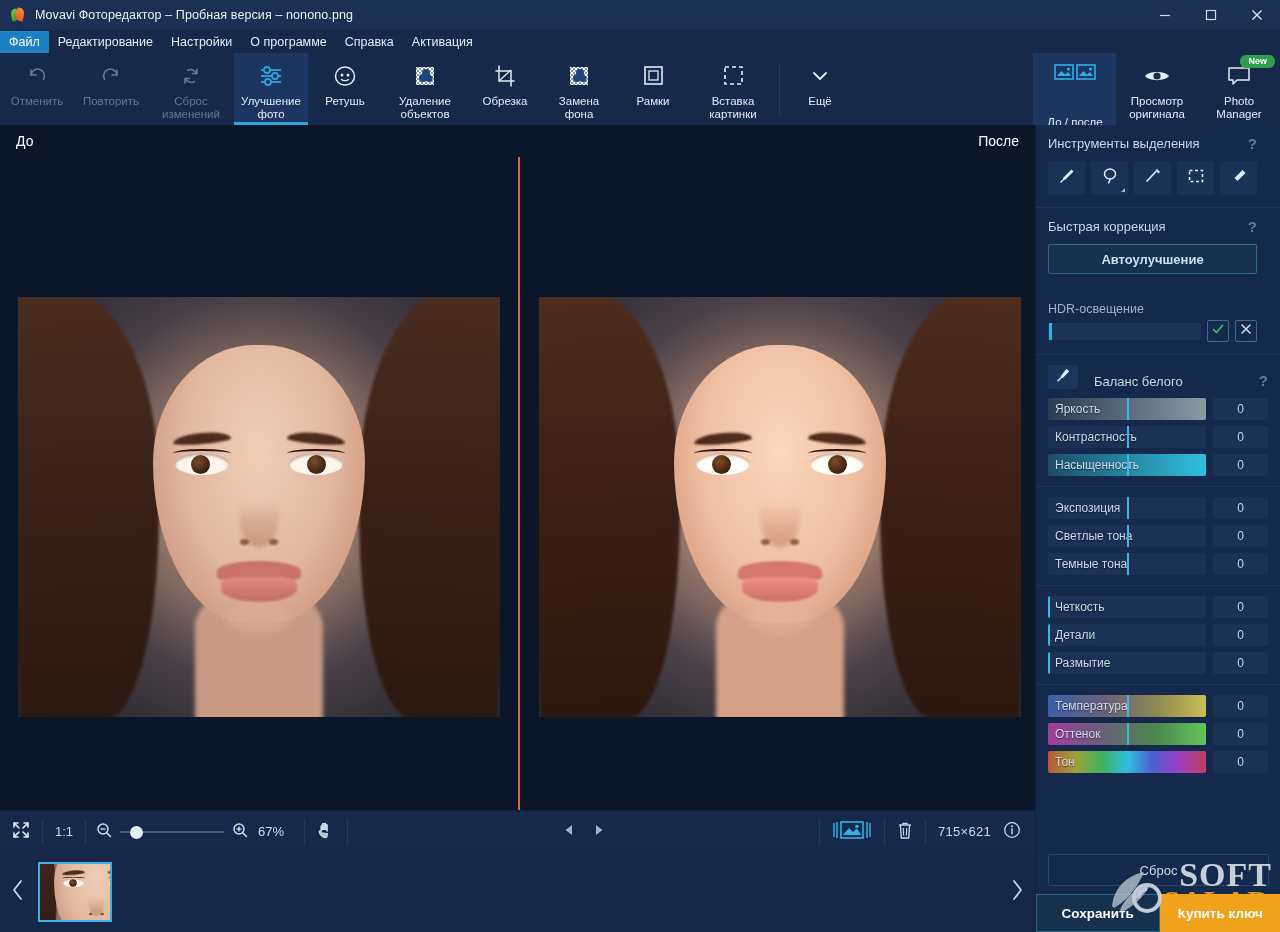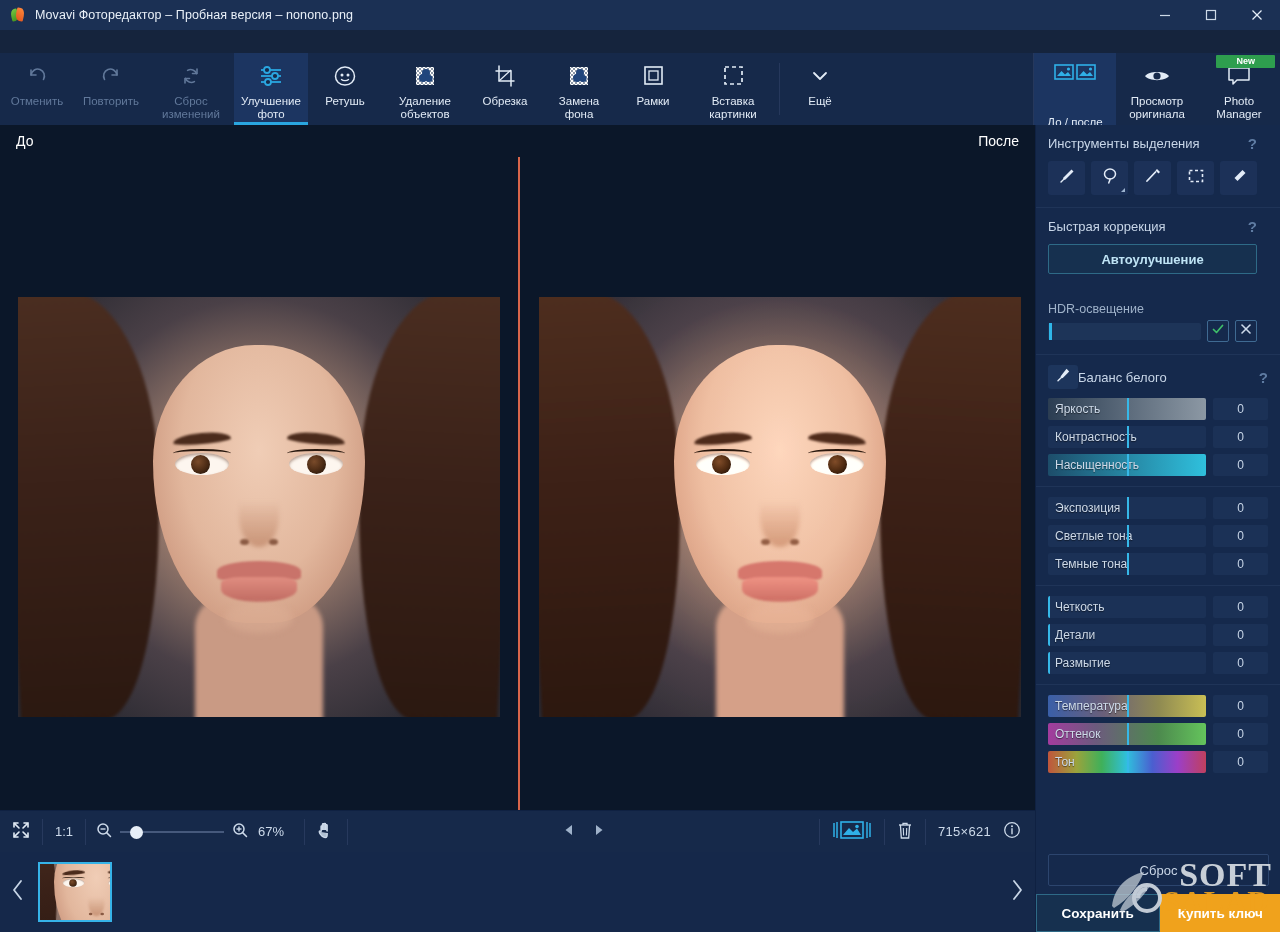--- a/index.html
+++ b/index.html
@@ -92,21 +92,21 @@
   .tb-wide { width: 86px; }
   .tb-right {
     margin-left: auto; display: flex; align-items: stretch;
     border-left: 1px solid #26385c;
   }
   .tb-right .tb-btn { width: 82px; }
   .tb-right .tb-btn.sel { background: #1c3561; gap: 29px; }
   .badge-new {
     position: absolute; top: 2px; right: 5px;
     background: #2e9e4e; color: #fff; font-size: 9px; font-weight: bold;
-    padding: 1px 20px; border-radius: 1px; line-height: 11px;
+    padding: 1px 8px; border-radius: 6px; line-height: 11px;
   }
 
   
   .stage {
     position: absolute; top: 125px; left: 0; width: 1035px; height: 685px;
     background: #0b1729;
   }
   .stage-labels {
     position: absolute; top: 0; left: 0; width: 1035px; height: 32px;
     display: flex; align-items: center; justify-content: space-between;
@@ -342,21 +342,21 @@
     font-size: 12px; color: #c6d4e6;
     display: flex; align-items: center; justify-content: center;
   }
   .fill-bright { background: linear-gradient(90deg,#2b3d52 0%,#8c98a4 100%); }
   .fill-plain  { background: transparent; }
   .fill-sat    { background: linear-gradient(90deg,#1d4d6a 0%,#2fc0dd 100%); }
   .fill-temp   { background: linear-gradient(90deg,#3a5fa8 0%,#6a5f7a 35%,#8f8a52 70%,#c9bf55 100%); }
   .fill-tint   { background: linear-gradient(90deg,#a33c9e 0%,#6d5a7e 30%,#4d8a4e 70%,#64c45c 100%); }
   .fill-tone   { background: linear-gradient(90deg,#c0563c 0%,#9aa33c 18%,#3fb05a 34%,#2fc0dd 50%,#4a5fd0 66%,#9b3fc8 82%,#c0405e 100%); }
   .grp { padding: 10px 12px 4px 12px; border-bottom: 1px solid #1f3458; }
-  .wb-head { display: flex; align-items: center; gap: 0; margin-bottom: 9px; }
+  .wb-head { display: flex; align-items: flex-end; gap: 16px; margin-bottom: 9px; }
   .wb-pick {
     width: 30px; height: 24px; background: #1d3museum;
   }
   .wb-pick {
     width: 30px; height: 24px; background: #1d355c; border-radius: 3px;
     display: flex; align-items: center; justify-content: center;
   }
   .wb-title { font-size: 13px; color: #c8d6e8; flex: 1; }
 
   .rp-bottom {
@@ -424,20 +424,28 @@
       </div>
       <div class="win-btn">
         <svg width="12" height="12" viewBox="0 0 12 12">
             <line x1="1.5" y1="1.5" x2="10.5" y2="10.5" stroke="#e6eef8" stroke-width="1.3"></line>
             <line x1="10.5" y1="1.5" x2="1.5" y2="10.5" stroke="#e6eef8" stroke-width="1.3"></line>
           </svg>
       </div>
     </div>
   </div>
 
+  <div class="menubar">
+    <div class="menu-item active">Файл</div>
+    <div class="menu-item">Редактирование</div>
+    <div class="menu-item">Настройки</div>
+    <div class="menu-item">О программе</div>
+    <div class="menu-item">Справка</div>
+    <div class="menu-item">Активация</div>
+  </div>
 
   <div class="toolbar">
     <div class="tb-left">
 
       <div class="tb-btn dim">
         <div class="tb-ico">
           <svg width="26" height="22" viewBox="0 0 26 22" fill="none">
               <path d="M7 5 V10 H12" stroke="#61789a" stroke-width="1.6" stroke-linecap="round" stroke-linejoin="round"></path>
               <path d="M7 10 C8 5.5 12 3 16 4.5 C20 6 21.5 10.5 19.5 14.5" stroke="#61789a" stroke-width="1.6" stroke-linecap="round" fill="none"></path>
             </svg>

